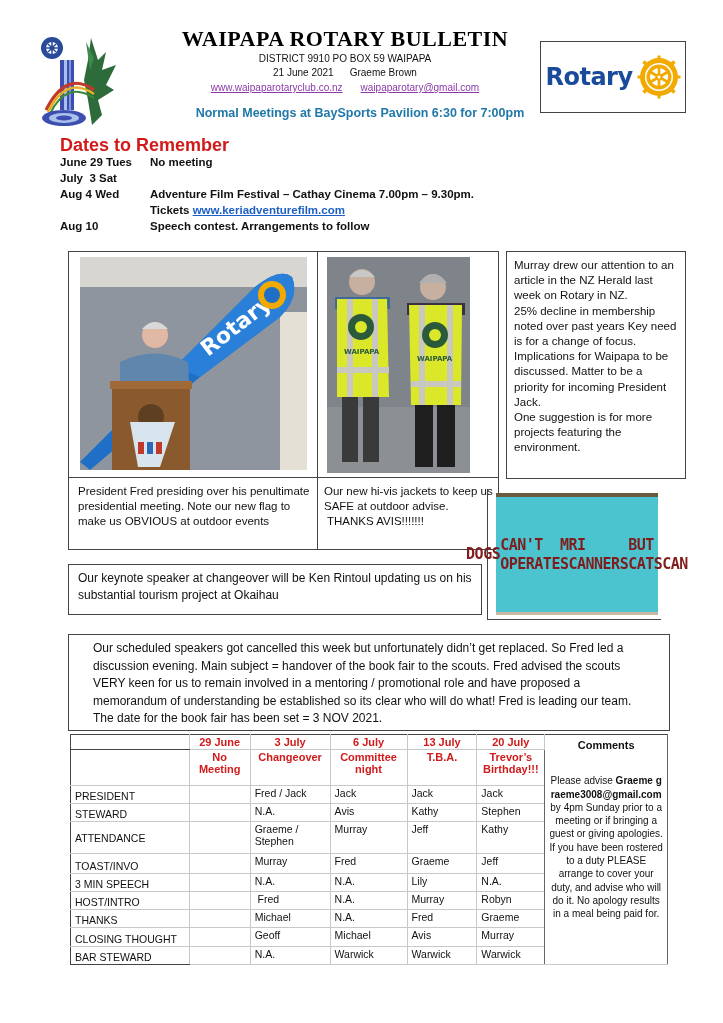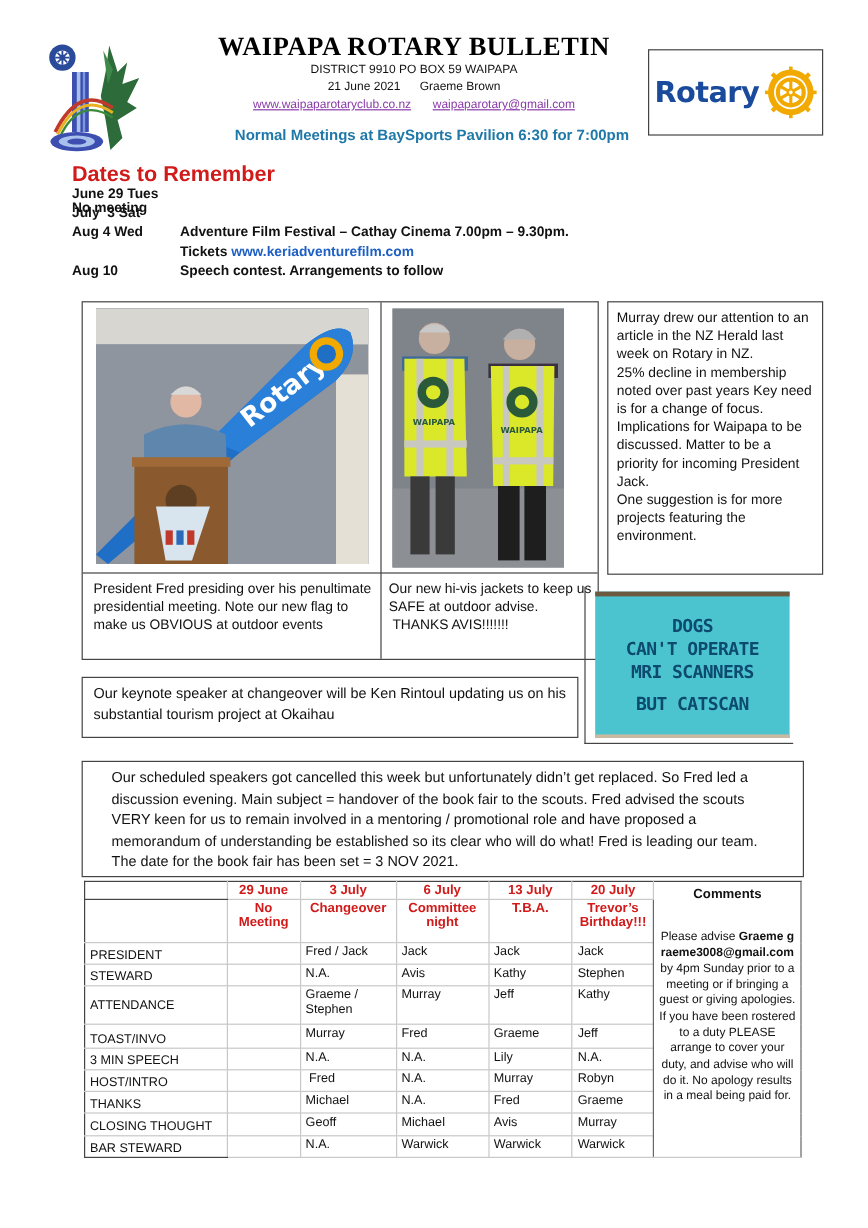--- a/index.html
+++ b/index.html
@@ -19,39 +19,39 @@
   #links a + a { margin-left: 18px; }
   #meetings { left: 130px; top: 106px; width: 460px; text-align: center; font-size: 12.5px; font-weight: bold; color: #1f78a8; }
 
   #rotary-box { left: 540px; top: 41px; width: 146px; height: 72px; border: 1px solid #444; background: #fff; display: flex; align-items: center; justify-content: center; gap: 4px; }
   #rotary-word { font-family: "DejaVu Sans", sans-serif; font-weight: bold; font-size: 24px; color: #1a4a9c; letter-spacing: -0.5px; }
 
   
   #dates-heading { left: 60px; top: 135px; font-size: 18px; font-weight: bold; color: #d11a1a; }
   .date-row { left: 60px; font-size: 11.5px; font-weight: bold; color: #111; display: flex; }
   .date-row .d { width: 90px; }
-  .date-row a { color: #1d5fc4; }
+  .date-row a { color: #1d5fc4; text-decoration: underline; }
 
   
   .box { border: 1px solid #444; background: #fff; }
   #photo-grid { left: 68px; top: 251px; width: 431px; height: 299px; border: 1px solid #444; }
   #photo-grid .vline { position: absolute; left: 248px; top: 0; width: 1px; height: 100%; background: #444; }
   #photo-grid .hline { position: absolute; left: 0; top: 225px; width: 100%; height: 1px; background: #444; }
 
   #photo1 { left: 80px; top: 257px; width: 227px; height: 213px; overflow: hidden; background: #8a8f96; }
   #photo2 { left: 327px; top: 257px; width: 143px; height: 216px; overflow: hidden; background: #7d8087; }
 
   .caption { font-size: 11.5px; line-height: 15px; color: #111; }
   #caption1 { left: 78px; top: 484px; width: 240px; }
   #caption2 { left: 324px; top: 484px; width: 170px; }
 
   #murray-box { left: 506px; top: 251px; width: 180px; height: 228px; padding: 6px 7px; font-size: 11.5px; line-height: 15.2px; }
 
   #sign-frame { left: 487px; top: 489px; width: 174px; height: 131px; border: 1px solid #444; border-top: none; border-right: none; }
-  #sign { left: 496px; top: 493px; width: 162px; height: 122px; background: #4cc4d0; border-top: 4px solid #6b5a40; border-bottom: 3px solid #c9b9a0; display: flex; flex-direction: column; align-items: center; justify-content: center; font-family: "DejaVu Sans Mono", "Liberation Mono", monospace; font-weight: bold; color: #0c4a6e; font-size: 15px; line-height: 19px; letter-spacing: -0.5px; }
+  #sign { left: 496px; top: 493px; width: 162px; height: 122px; background: #4cc4d0; border-top: 4px solid #6b5a40; border-bottom: 3px solid #c9b9a0; display: flex; align-items: center; justify-content: center; font-family: "DejaVu Sans Mono", "Liberation Mono", monospace; font-weight: bold; color: #7f1d1d; font-size: 15px; line-height: 19px; letter-spacing: -0.5px; }
   #sign .gap { height: 8px; }
 
   #keynote-box { left: 68px; top: 564px; width: 414px; height: 51px; padding: 5px 9px; font-size: 12px; line-height: 17px; }
 
   #scheduled-box { left: 68px; top: 634px; width: 602px; height: 97px; padding: 5px 24px; font-size: 12px; line-height: 17.5px; }
 
   
   #roster { left: 70px; top: 734px; width: 598px; border-collapse: collapse; font-size: 10.5px; }
   #roster td, #roster th { border: 1px solid #c8c8c8; padding: 1px 4px; vertical-align: top; font-weight: normal; text-align: left; }
   #roster .hdr { color: #d11a1a; font-weight: bold; text-align: center; font-size: 11px; margin-left: 24px; }
@@ -138,21 +138,21 @@
       <rect x="6" y="6" width="3.5" height="3.5" transform="rotate(45 7.75 7.75)"></rect>
       <rect x="34.5" y="6" width="3.5" height="3.5" transform="rotate(45 36.25 7.75)"></rect>
       <rect x="6" y="34.5" width="3.5" height="3.5" transform="rotate(45 7.75 36.25)"></rect>
       <rect x="34.5" y="34.5" width="3.5" height="3.5" transform="rotate(45 36.25 36.25)"></rect>
     </g>
   </svg>
 </div>
 
 <div class="abs" id="dates-heading">Dates to Remember</div>
 
-<div class="abs date-row" style="top:156px;flex-direction:column;">
+<div class="abs date-row" style="top:156px;">
   <span class="d">June 29 Tues</span>
   <span>No meeting</span>
 </div>
 <div class="abs date-row" style="top:172px;">
   <span class="d" style="white-space:pre;">July  3 Sat</span>
 </div>
 <div class="abs date-row" style="top:188px;">
   <span class="d">Aug 4 Wed</span>
   <span>Adventure Film Festival – Cathay Cinema 7.00pm – 9.30pm.</span>
 </div>

